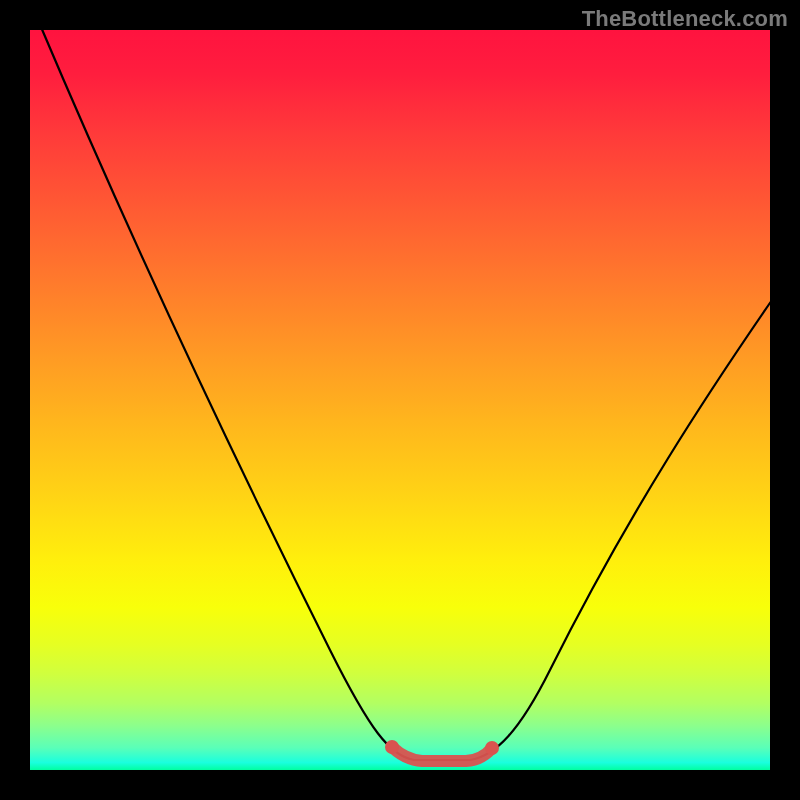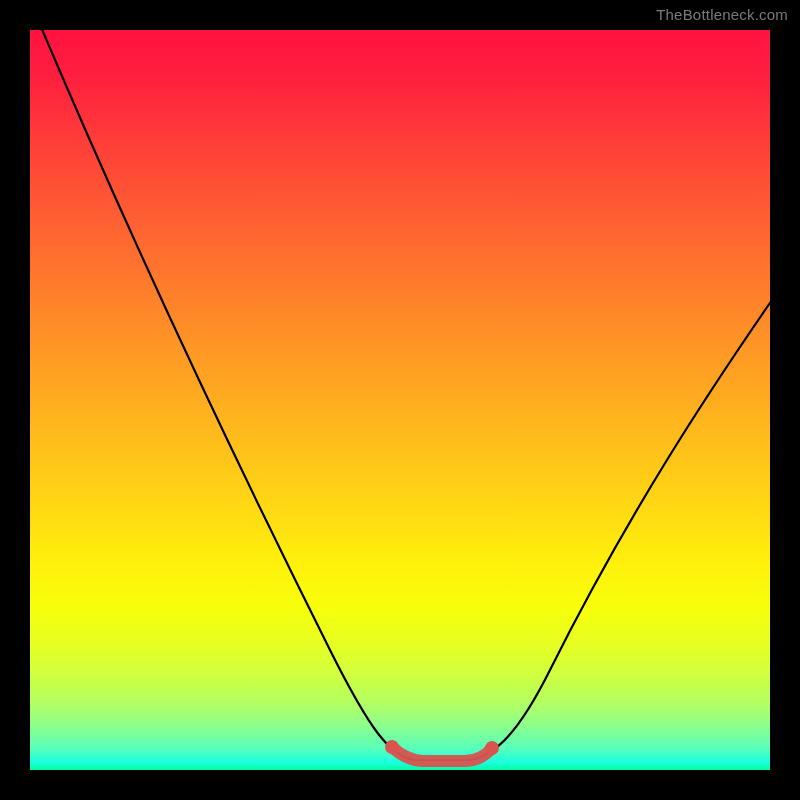--- a/index.html
+++ b/index.html
@@ -40,23 +40,24 @@
       #5affb8 97%,
       #1affde 99%,
       #00ffa0 100%
     );
   }
   .watermark {
     position: absolute;
     top: 6px;
     right: 12px;
     color: #7a7a7a;
-    font-size: 15px;
+    font-size: 22px;
     letter-spacing: 0.2px;
     user-select: none;
+    font-weight: bold;
   }
   svg.curve {
     position: absolute;
     inset: 0;
     width: 100%;
     height: 100%;
     overflow: visible;
   }
   .curve-path {
     fill: none;

